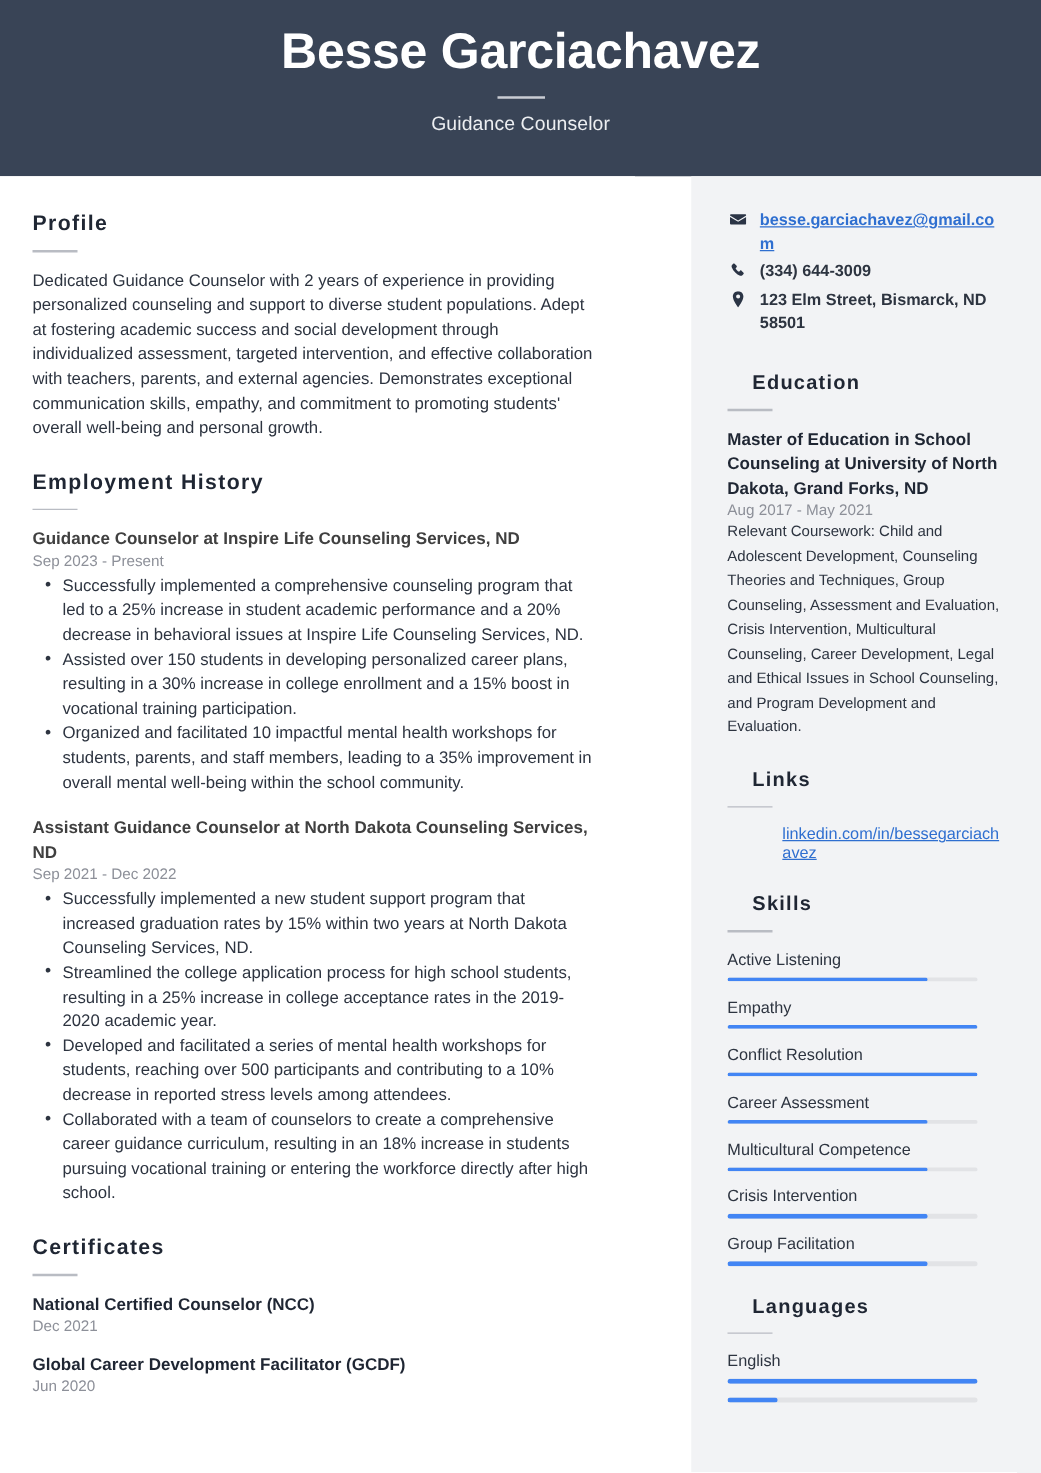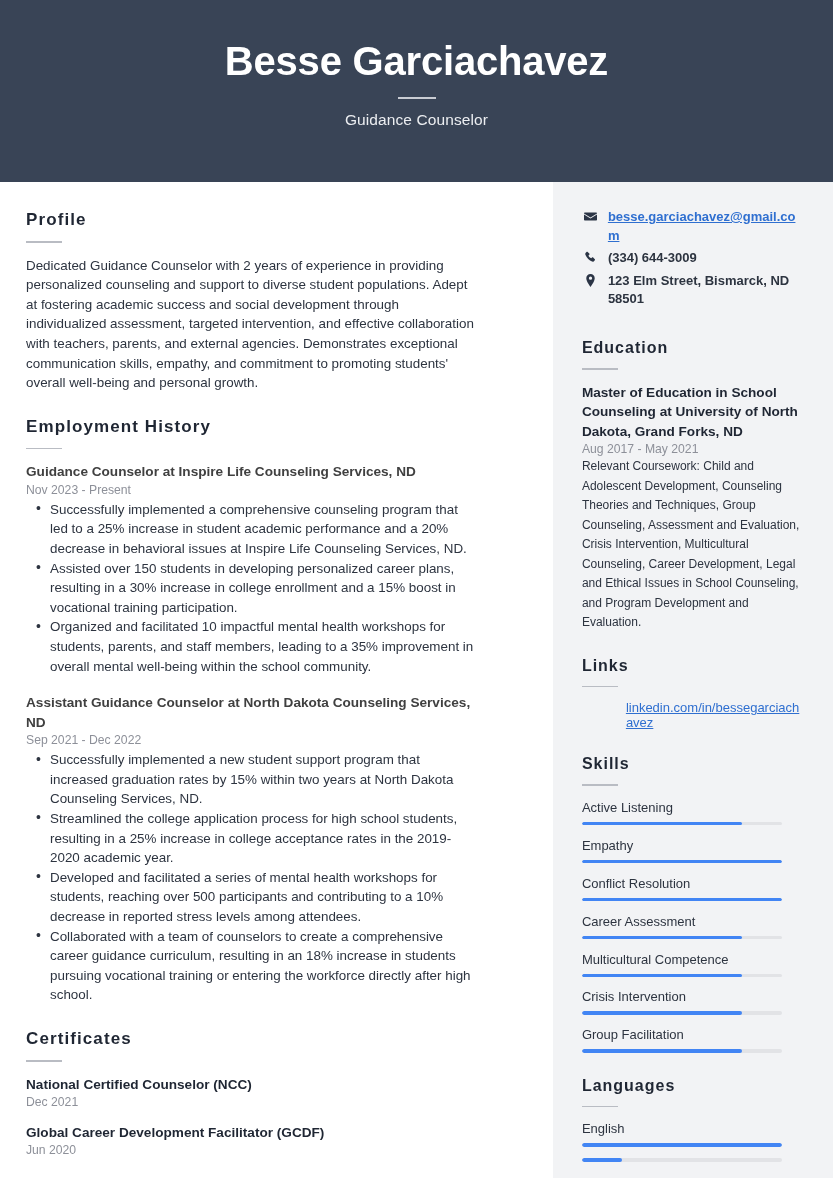--- a/index.html
+++ b/index.html
@@ -12,21 +12,21 @@
     position: relative;
     width: 833px;
     min-height: 1178px;
     background: #ffffff;
     overflow: hidden;
   }
 
   
   .header {
     background: #394456;
-    height: 182px;
+    height: 141px;
     display: flex;
     flex-direction: column;
     align-items: center;
     justify-content: center;
     padding-bottom: 14px;
   }
   .header-name {
     color: #ffffff;
     font-size: 40px;
     font-weight: 700;
@@ -65,21 +65,21 @@
   }
 
   
   .section { margin-bottom: 24px; }
   .sec-head {
     font-size: 17px;
     font-weight: 700;
     color: #1f2633;
     letter-spacing: 1.1px;
   }
-  .sec-head.side { font-size: 16px; letter-spacing: 1px; }
+  .sec-head.side { font-size: 16px; letter-spacing: 1px; margin-left: 20px; }
   .sec-rule {
     width: 36px;
     height: 1.6px;
     background: #b9bcc3;
     margin: 11px 0 13px 0;
   }
 
   
   .para {
     font-size: 13.4px;
@@ -232,21 +232,21 @@
         <div class="sec-rule"></div>
         <div class="para">Dedicated Guidance Counselor with 2 years of experience in providing personalized counseling and support to diverse student populations. Adept at fostering academic success and social development through individualized assessment, targeted intervention, and effective collaboration with teachers, parents, and external agencies. Demonstrates exceptional communication skills, empathy, and commitment to promoting students' overall well-being and personal growth.</div>
       </div>
 
       <div class="section">
         <div class="sec-head">Employment History</div>
         <div class="sec-rule"></div>
 
         <div class="job">
           <div class="job-title">Guidance Counselor at Inspire Life Counseling Services, ND</div>
-          <div class="job-date">Nov 2023 - Present</div>
+          <div class="job-date">Sep 2023 - Present</div>
           <ul class="bullets">
             <li>Successfully implemented a comprehensive counseling program that led to a 25% increase in student academic performance and a 20% decrease in behavioral issues at Inspire Life Counseling Services, ND.</li>
             <li>Assisted over 150 students in developing personalized career plans, resulting in a 30% increase in college enrollment and a 15% boost in vocational training participation.</li>
             <li>Organized and facilitated 10 impactful mental health workshops for students, parents, and staff members, leading to a 35% improvement in overall mental well-being within the school community.</li>
           </ul>
         </div>
 
         <div class="job">
           <div class="job-title">Assistant Guidance Counselor at North Dakota Counseling Services, ND</div>
           <div class="job-date">Sep 2021 - Dec 2022</div>

